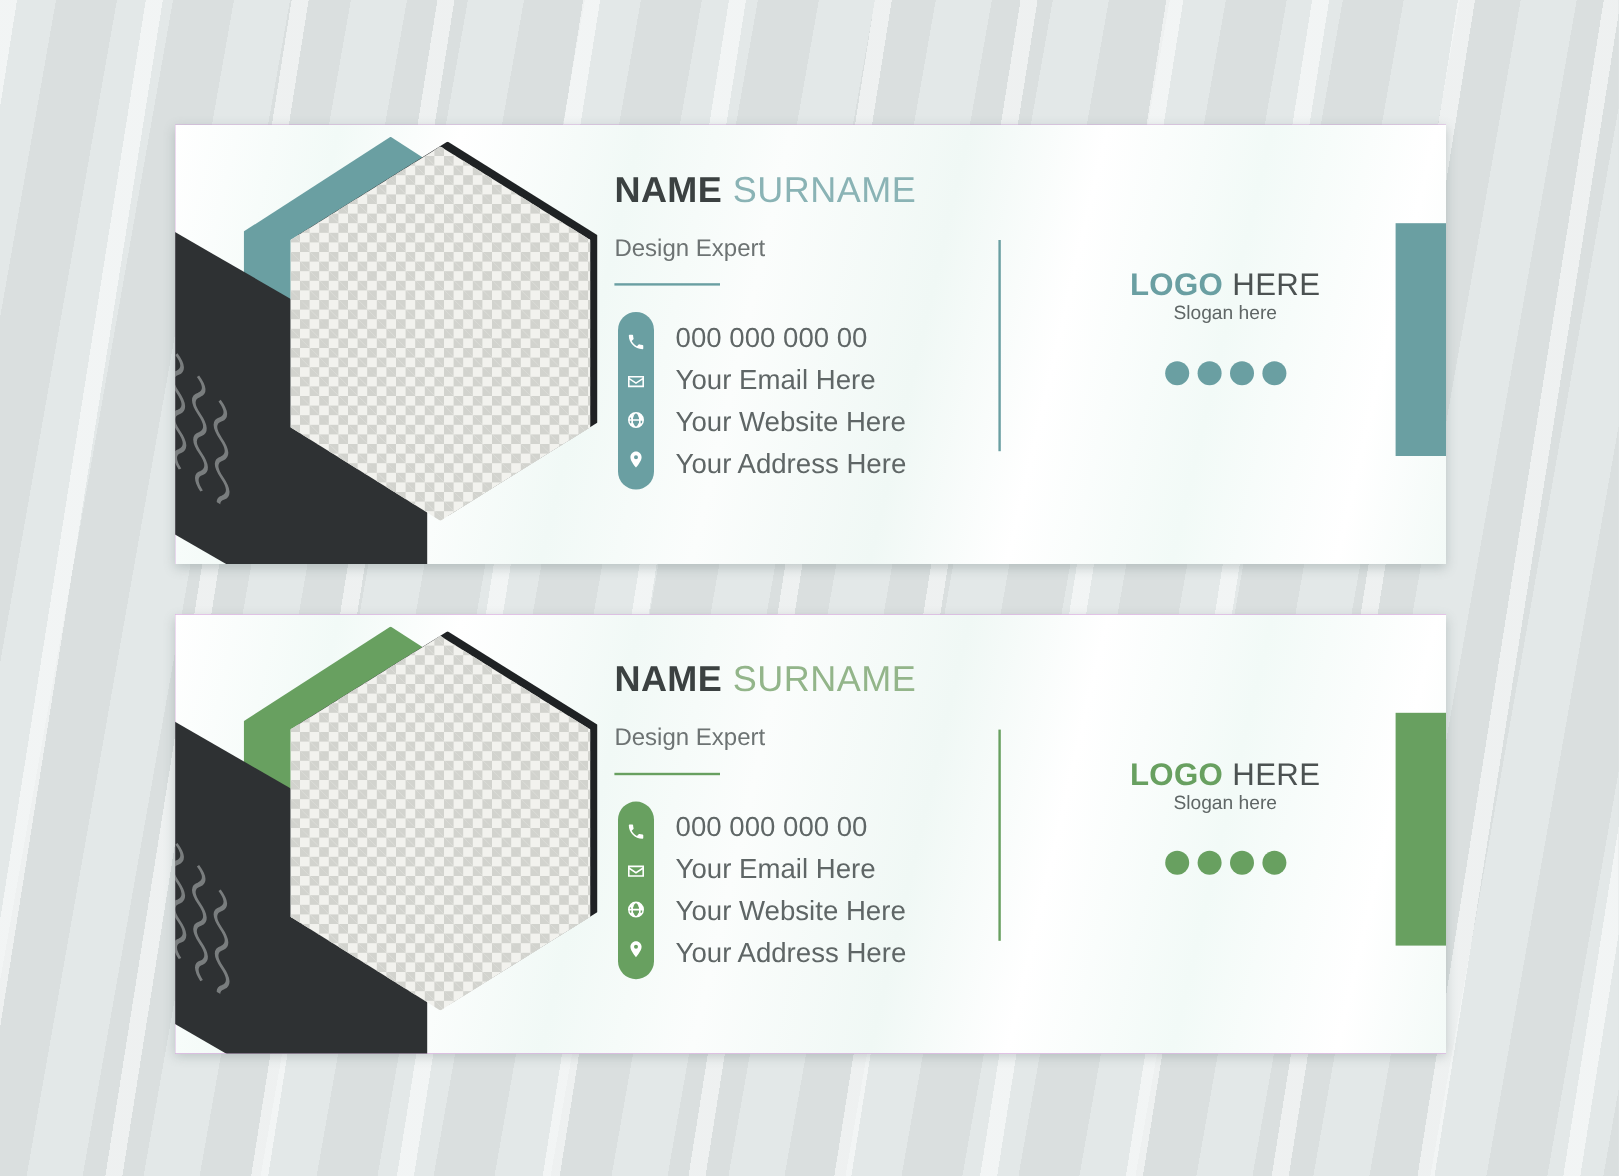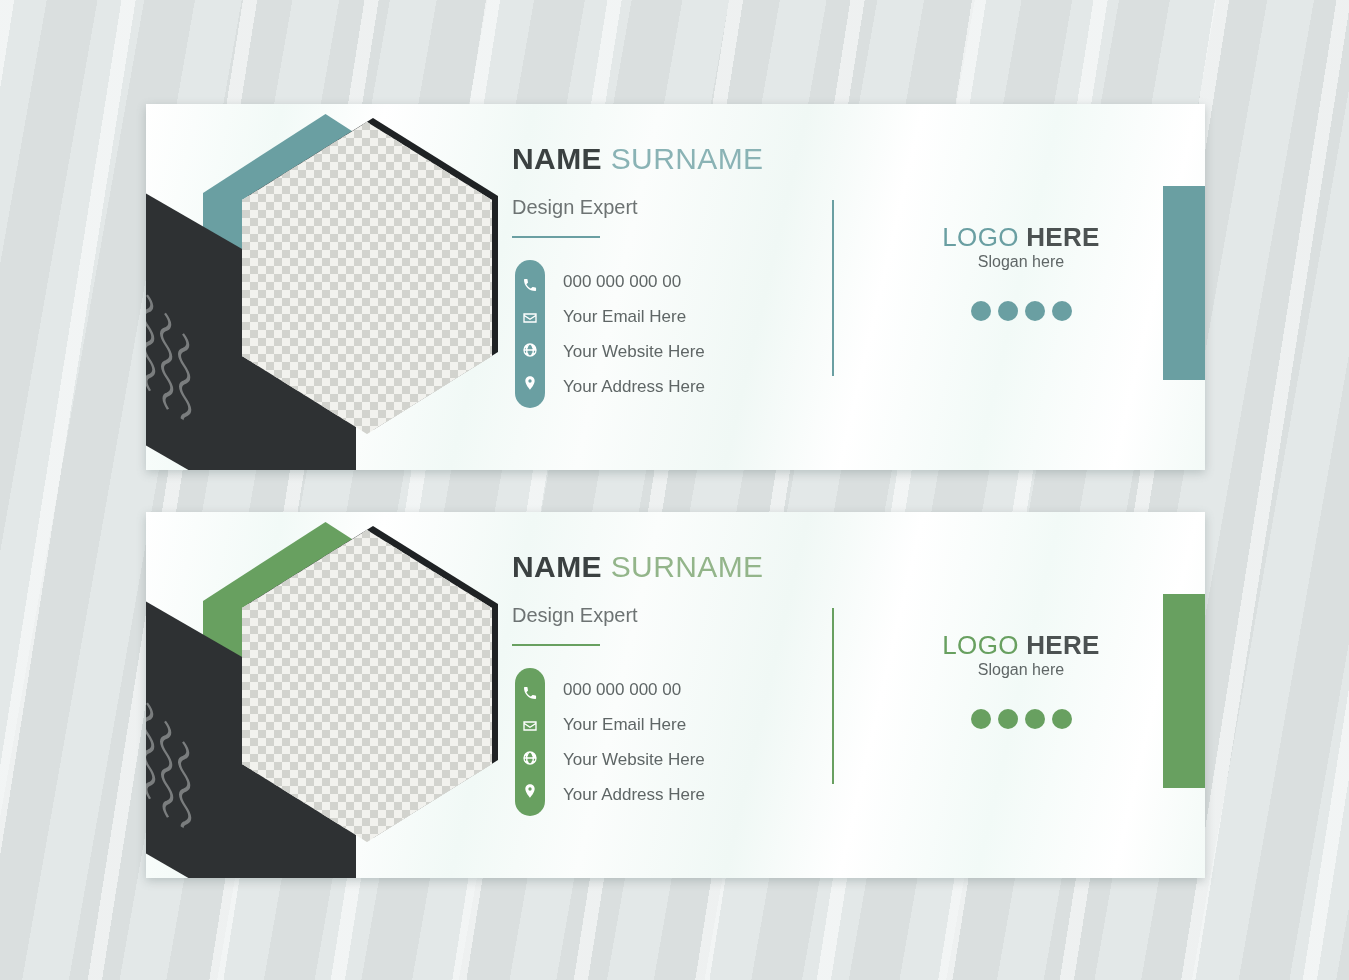--- a/index.html
+++ b/index.html
@@ -119,31 +119,31 @@
     align-items:center; justify-content:space-around;
     padding:9px 0; height:148px;
   }
   .icon-pill svg{ width:16px; height:16px; fill:#ffffff; display:block; }
   .contact-lines{
     margin-left:18px;
     display:flex; flex-direction:column; justify-content:space-around;
     height:148px; padding:4px 0;
   }
   .contact-lines div{
-    font-size:17px; color:#5f6666; white-space:nowrap; line-height:1;
+    font-size:23px; color:#5f6666; white-space:nowrap; line-height:1;
   }
 
   
   .divider{ position:absolute; left:686px; top:96px; width:2px; height:176px; }
 
   
   .logo-block{ position:absolute; left:740px; top:118px; width:270px; text-align:center; }
   .logo-line{ font-size:26px; letter-spacing:.3px; white-space:nowrap; }
-  .logo-line .lg{ font-weight:normal; }
-  .logo-line .hr{ font-weight:bold; color:#4c5252; }
+  .logo-line .lg{ font-weight:bold; }
+  .logo-line .hr{ font-weight:normal; color:#4c5252; }
   .slogan{ font-size:16px; color:#5f6666; margin-top:0; }
   .dots{ display:flex; gap:7px; justify-content:center; margin-top:30px; }
   .dot{ width:20px; height:20px; border-radius:50%; }
 </style>
 </head>
 <body>
 
 <div id="backdrop"></div>
 
 <div class="card" id="card-teal">

